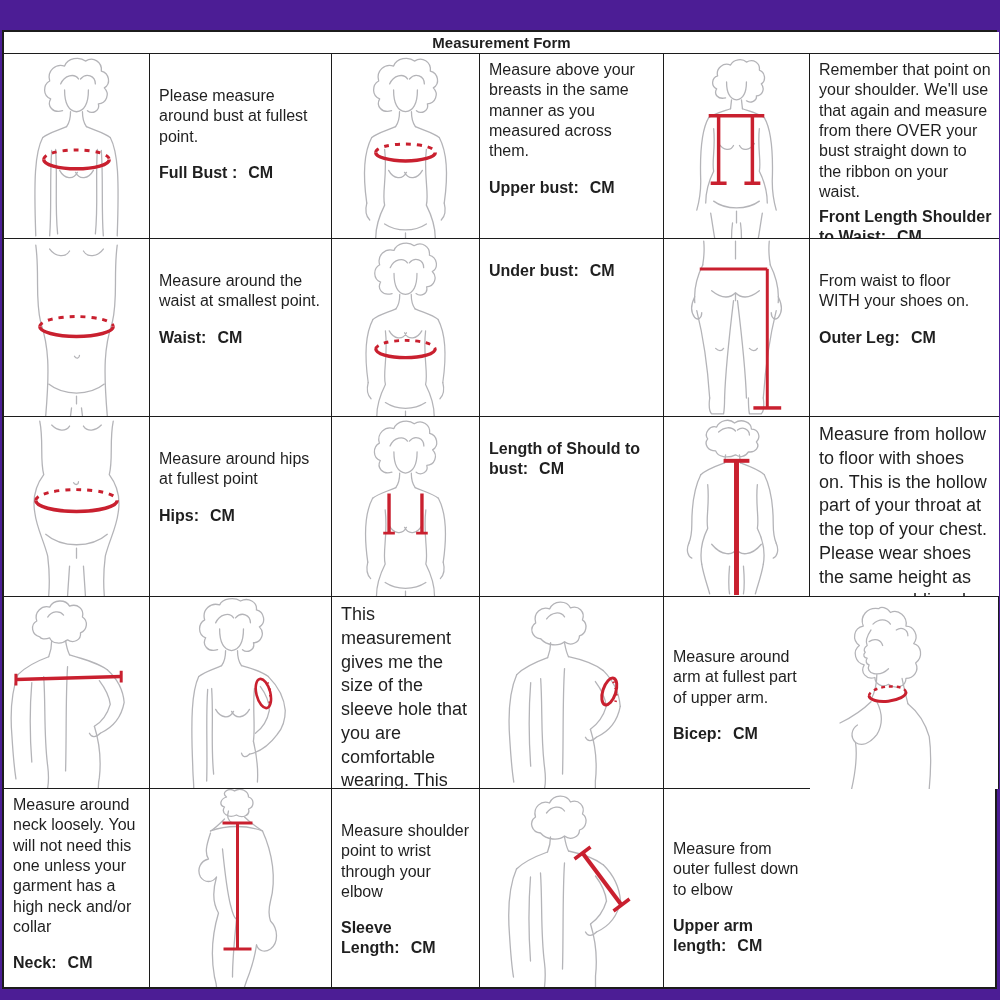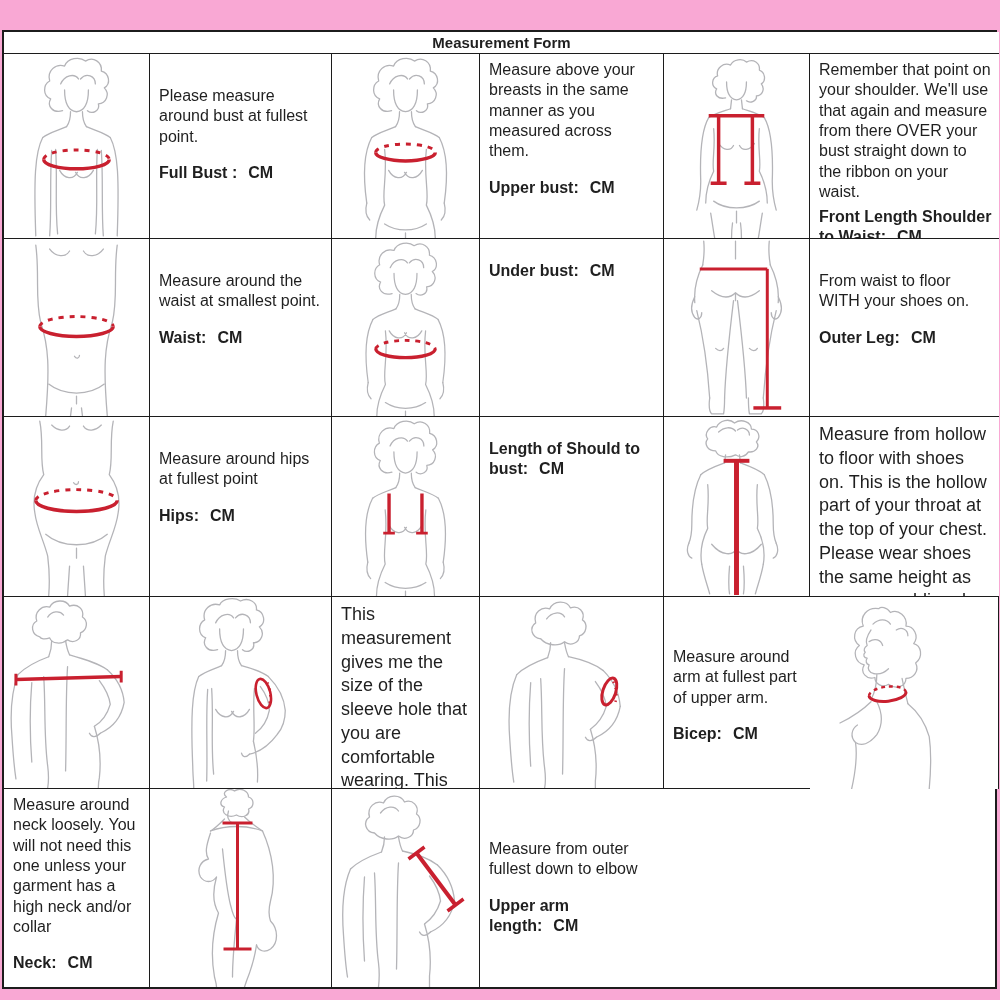--- a/index.html
+++ b/index.html
@@ -4,21 +4,21 @@
 <style>
   :root{
     --measure-red:#c9202f;
     --sketch-gray:#b4b4b8;
     --border-dark:#1c1c1c;
     --text-dark:#1f1f1f;
   }
   *{box-sizing:border-box;margin:0;padding:0}
   html,body{width:1000px;height:1000px;background:#fff;overflow:hidden;
     font-family:"Liberation Sans",sans-serif;color:var(--text-dark)}
-  .page{position:relative;width:1000px;height:1000px;background:#f9a8d4}
+  .page{position:relative;width:1000px;height:1000px;background:#4c1d95}
   .mtable{
     position:absolute;left:2px;top:30px;width:995px;
     display:grid;
     grid-template-columns:146px 182px 148px 184px 146px 189px;
     grid-template-rows:22px 185px 178px 180px 192px 198px;
     border:2px solid var(--border-dark);
     background:#fff;
   }
   .cell{border-right:1px solid var(--border-dark);border-bottom:1px solid var(--border-dark);
     overflow:hidden;position:relative;background:#fff}
@@ -386,20 +386,24 @@
           <path d="M 56 60 C 58 80 60 100 64 116 C 66 124 68 130 70 130"></path>
         </g>
         <g class="measure">
           <path d="M 56 34 L 86 34" stroke-width="3"></path>
           <path d="M 71 34 L 71 160" stroke-width="3"></path>
           <path d="M 57 160 L 85 160" stroke-width="3"></path>
         </g>
       </svg>
     </div>
 
+    <div class="cell text pad-md lastrow">
+      <p class="desc">Measure shoulder point to wrist through your elbow</p>
+      <p class="label"><span>Sleeve Length:</span><span class="unit">CM</span></p>
+    </div>
 
     <div class="cell lastrow">
       <svg class="fig" viewBox="0 0 146 198">
         <g class="sketch">
           <path d="M 42 44 C 33 43 30 33 37 28 C 34 18 43 11 51 14 C 55 5 68 5 72 13 C 80 10 87 17 84 25 C 90 29 88 39 81 41 C 81 48 72 52 66 47 C 60 52 48 51 42 44"></path>
           <path d="M 48 24 C 53 17 62 16 66 22"></path>
           <path d="M 52 48 C 52 54 51 58 49 63 M 66 48 C 67 54 68 58 70 62"></path>
           <path d="M 49 63 C 38 67 26 72 18 80 M 70 62 C 84 65 96 69 105 76"></path>
           <path d="M 18 80 C 11 96 9 120 11 146 C 12 162 13 176 15 188 M 32 88 C 30 114 30 144 32 172"></path>
           <path d="M 105 76 C 115 86 121 99 122 112 M 97 87 C 103 95 107 103 108 112"></path>

